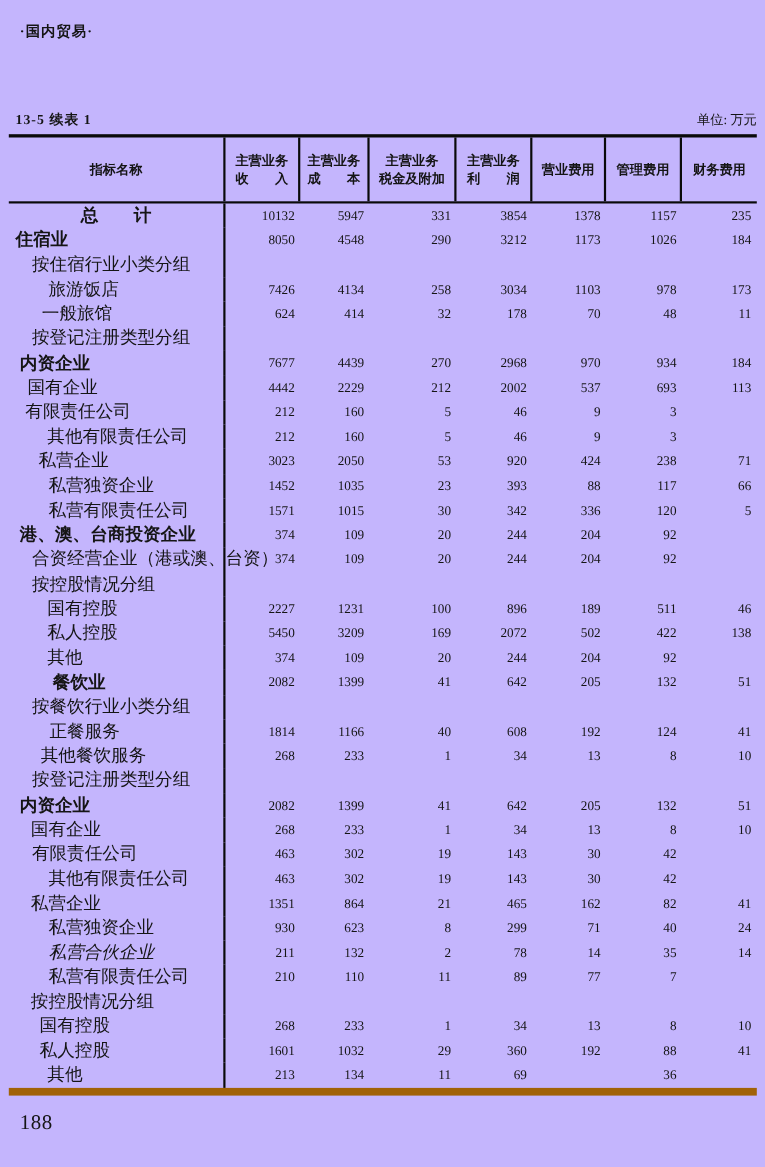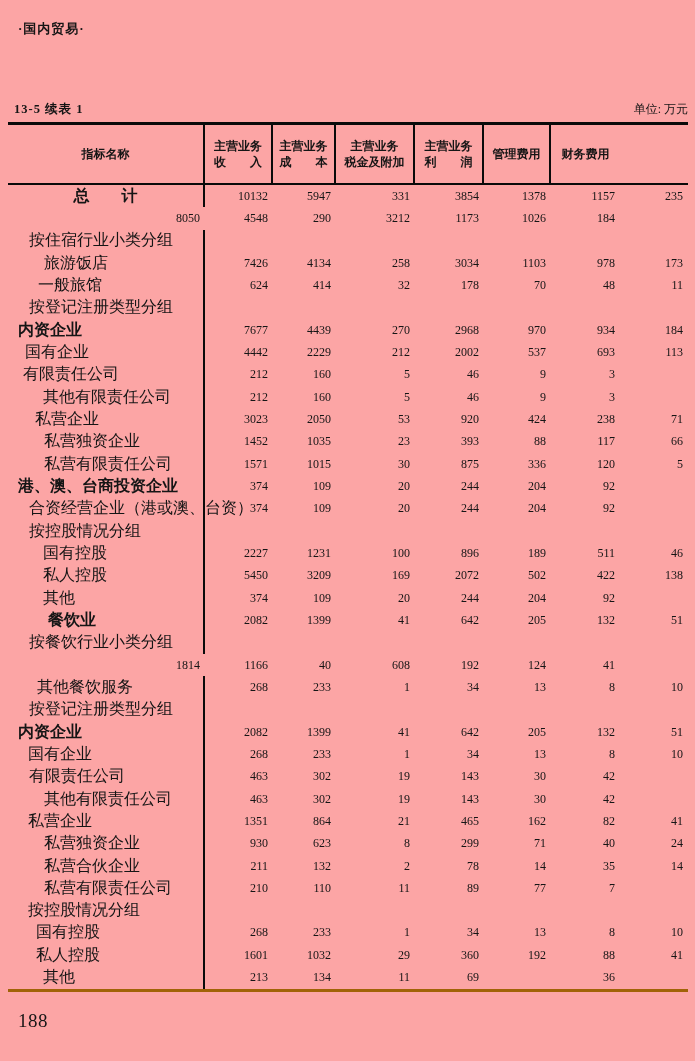--- a/index.html
+++ b/index.html
@@ -1,39 +1,39 @@
 <!DOCTYPE html>
 <html><head>
 <meta charset="utf-8">
 <style>
   html,body{margin:0;padding:0;}
   .page{
     position:relative;
     width:695px;height:1061px;
-    background:#fca5a5;
+    background:#c4b5fd;
     color:#151515;
     font-family:"Liberation Serif","DejaVu Serif",serif;
     overflow:hidden;
   }
   .topmark{
     position:absolute;left:18px;top:20px;
     font-size:13px;font-weight:bold;letter-spacing:1px;
   }
   .caption-row{
     position:absolute;left:8px;top:98px;width:680px;height:20px;
     display:flex;justify-content:space-between;align-items:flex-end;
     font-size:12.5px;
     gap:15px;
   }
   .caption{font-weight:bold;letter-spacing:1px;padding-left:6px;}
   .unit{font-size:12px;}
   .stats-table{
     position:absolute;left:8px;top:122px;width:680px;
     border-top:3px solid #0a0a0a;
-    border-bottom:3px solid #a16207;
+    border-bottom:7px solid #a16207;
   }
   .thead{
     display:grid;
     grid-template-columns:197px 68px 63px 79px 69px 67px 69px 68px;
     height:58px;
     border-bottom:2px solid #0a0a0a;
   }
   .hcell{
     display:flex;flex-direction:column;justify-content:center;align-items:center;
     font-size:12px;font-weight:bold;line-height:1.35;
@@ -77,35 +77,37 @@
     <span class="unit">单位: 万元</span>
   </div>
 
   <div class="stats-table">
     <div class="thead">
         <div class="hcell"><div>指标名称</div></div>
         <div class="hcell"><div>主营业务</div><div>收　　入</div></div>
         <div class="hcell"><div>主营业务</div><div>成　　本</div></div>
         <div class="hcell"><div>主营业务</div><div>税金及附加</div></div>
         <div class="hcell"><div>主营业务</div><div>利　　润</div></div>
+        <div class="hcell"><div>营业费用</div></div>
         <div class="hcell"><div>管理费用</div></div>
         <div class="hcell"><div>财务费用</div></div>
       </div>
     <div class="tbody">
         <div class="trow">
           <div class="lcell center bold" style="padding-left: 0px;">总　　计</div>
           <div class="ncell">10132</div>
           <div class="ncell">5947</div>
           <div class="ncell">331</div>
           <div class="ncell">3854</div>
           <div class="ncell">1378</div>
           <div class="ncell">1157</div>
           <div class="ncell">235</div>
         </div>
         <div class="trow">
+          <div class="lcell bold" style="padding-left: 6px;">住宿业</div>
           <div class="ncell">8050</div>
           <div class="ncell">4548</div>
           <div class="ncell">290</div>
           <div class="ncell">3212</div>
           <div class="ncell">1173</div>
           <div class="ncell">1026</div>
           <div class="ncell">184</div>
         </div>
         <div class="trow">
           <div class="lcell" style="padding-left: 21px;">按住宿行业小类分组</div>
@@ -205,21 +207,21 @@
           <div class="ncell">393</div>
           <div class="ncell">88</div>
           <div class="ncell">117</div>
           <div class="ncell">66</div>
         </div>
         <div class="trow">
           <div class="lcell" style="padding-left: 36px;">私营有限责任公司</div>
           <div class="ncell">1571</div>
           <div class="ncell">1015</div>
           <div class="ncell">30</div>
-          <div class="ncell">875</div>
+          <div class="ncell">342</div>
           <div class="ncell">336</div>
           <div class="ncell">120</div>
           <div class="ncell">5</div>
         </div>
         <div class="trow">
           <div class="lcell bold" style="padding-left: 10px;">港、澳、台商投资企业</div>
           <div class="ncell">374</div>
           <div class="ncell">109</div>
           <div class="ncell">20</div>
           <div class="ncell">244</div>
@@ -291,20 +293,21 @@
           <div class="lcell" style="padding-left: 21px;">按餐饮行业小类分组</div>
           <div class="ncell"></div>
           <div class="ncell"></div>
           <div class="ncell"></div>
           <div class="ncell"></div>
           <div class="ncell"></div>
           <div class="ncell"></div>
           <div class="ncell"></div>
         </div>
         <div class="trow">
+          <div class="lcell" style="padding-left: 37px;">正餐服务</div>
           <div class="ncell">1814</div>
           <div class="ncell">1166</div>
           <div class="ncell">40</div>
           <div class="ncell">608</div>
           <div class="ncell">192</div>
           <div class="ncell">124</div>
           <div class="ncell">41</div>
         </div>
         <div class="trow">
           <div class="lcell" style="padding-left: 29px;">其他餐饮服务</div>
@@ -380,21 +383,21 @@
           <div class="lcell" style="padding-left: 36px;">私营独资企业</div>
           <div class="ncell">930</div>
           <div class="ncell">623</div>
           <div class="ncell">8</div>
           <div class="ncell">299</div>
           <div class="ncell">71</div>
           <div class="ncell">40</div>
           <div class="ncell">24</div>
         </div>
         <div class="trow">
-          <div class="lcell" style="padding-left: 36px;">私营合伙企业</div>
+          <div class="lcell" style="padding-left: 36px; font-style: italic;">私营合伙企业</div>
           <div class="ncell">211</div>
           <div class="ncell">132</div>
           <div class="ncell">2</div>
           <div class="ncell">78</div>
           <div class="ncell">14</div>
           <div class="ncell">35</div>
           <div class="ncell">14</div>
         </div>
         <div class="trow">
           <div class="lcell" style="padding-left: 36px;">私营有限责任公司</div>

